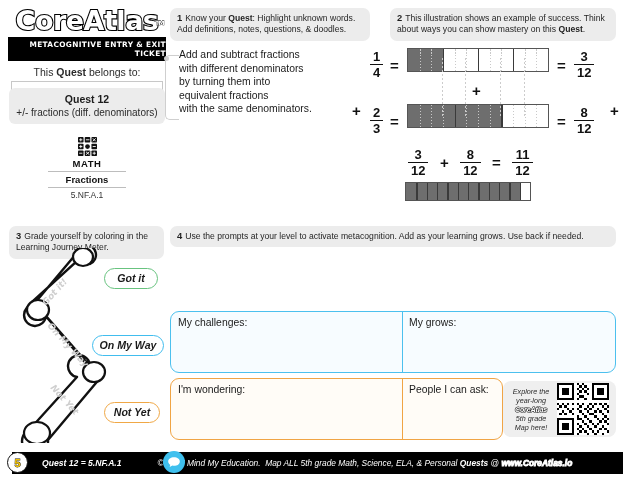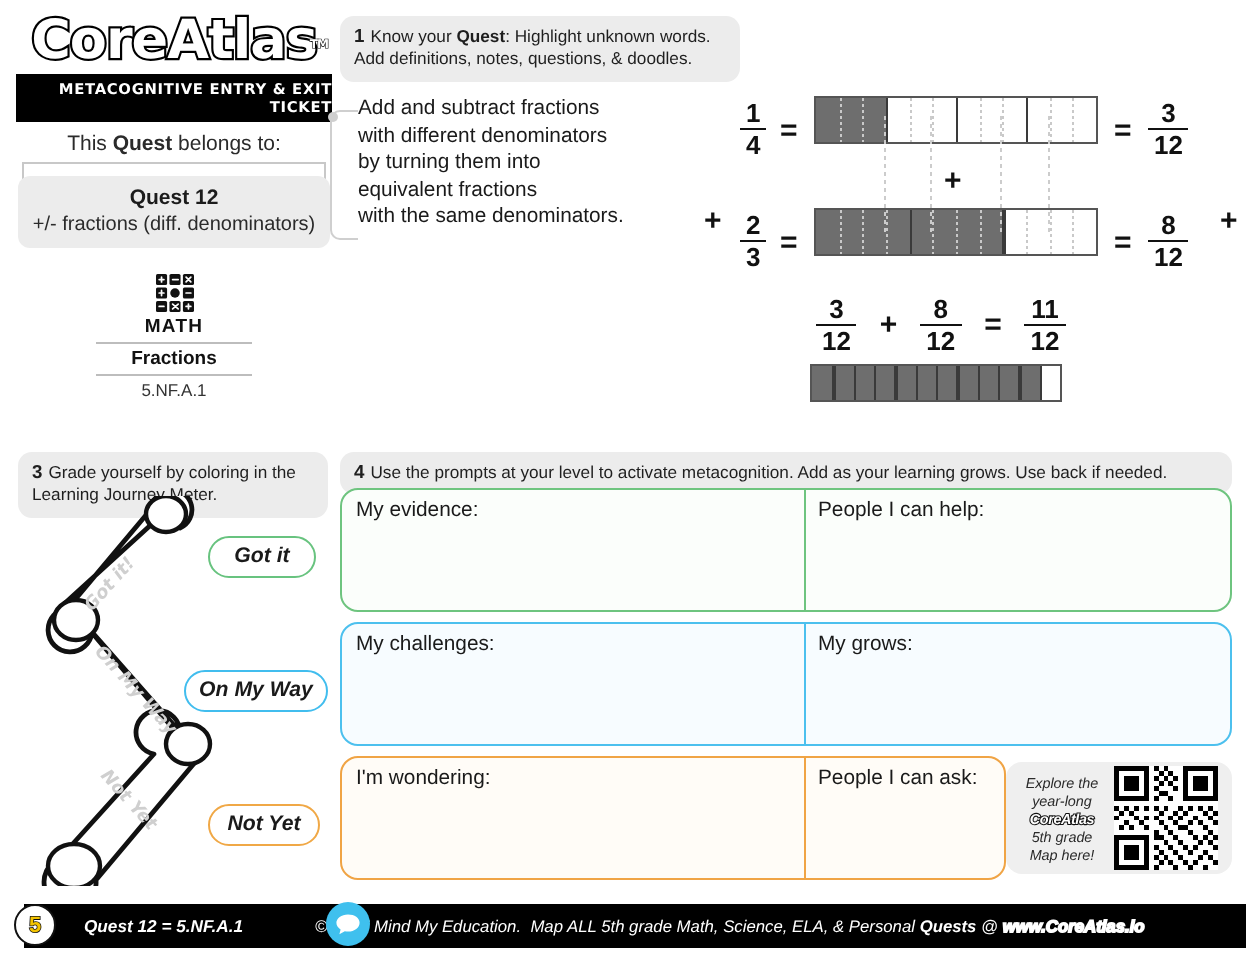--- a/index.html
+++ b/index.html
@@ -267,20 +267,23 @@
     </svg>
     <div class="subject-name">MATH</div>
     <div class="subject-topic">Fractions</div>
     <div class="subject-code">5.NF.A.1</div>
   </div>
 
   <div class="pill" id="pill1">
     <span class="num">1</span><span>Know your </span><b>Quest</b><span>: Highlight unknown words. Add definitions, notes, questions, &amp; doodles.</span>
   </div>
 
+  <div class="pill" id="pill2">
+    <span class="num">2</span><span>This illustration shows an example of success. Think about ways you can show mastery on this </span><b>Quest</b><span>.</span>
+  </div>
 
   <div class="connector"></div>
   <div class="quest-text">
     <div>Add and subtract fractions</div>
     <div>with different denominators</div>
     <div>by turning them into</div>
     <div>equivalent fractions</div>
     <div>with the same denominators.</div>
   </div>
 
@@ -414,27 +417,20 @@
       <text transform="translate(42,58) rotate(-48)">Got it!</text>
       <text transform="translate(43,78) rotate(48)">On My Way</text>
       <text transform="translate(46,140) rotate(48)">Not Yet</text>
     </g>
   </svg>
 
   <div class="level-chip" id="chip-got">Got it</div>
   <div class="level-chip" id="chip-omw">On My Way</div>
   <div class="level-chip" id="chip-not">Not Yet</div>
 
-  <div class="prompt-row row-green" style="top:244px; height:62px;">
-    <div class="prompt-box" style="left:0; width:446px;">
-      <div class="divider-v" style="left:231px;"></div>
-      <div class="prompt-label">My evidence:</div>
-      <div class="prompt-label" style="left:238px;">People I can help:</div>
-    </div>
-  </div>
 
   <div class="prompt-row row-blue" style="top:311px; height:62px;">
     <div class="prompt-box" style="left:0; width:446px;">
       <div class="divider-v" style="left:231px;"></div>
       <div class="prompt-label">My challenges:</div>
       <div class="prompt-label" style="left:238px;">My grows:</div>
     </div>
   </div>
 
   <div class="prompt-row row-orange" style="top:378px; height:62px;">

